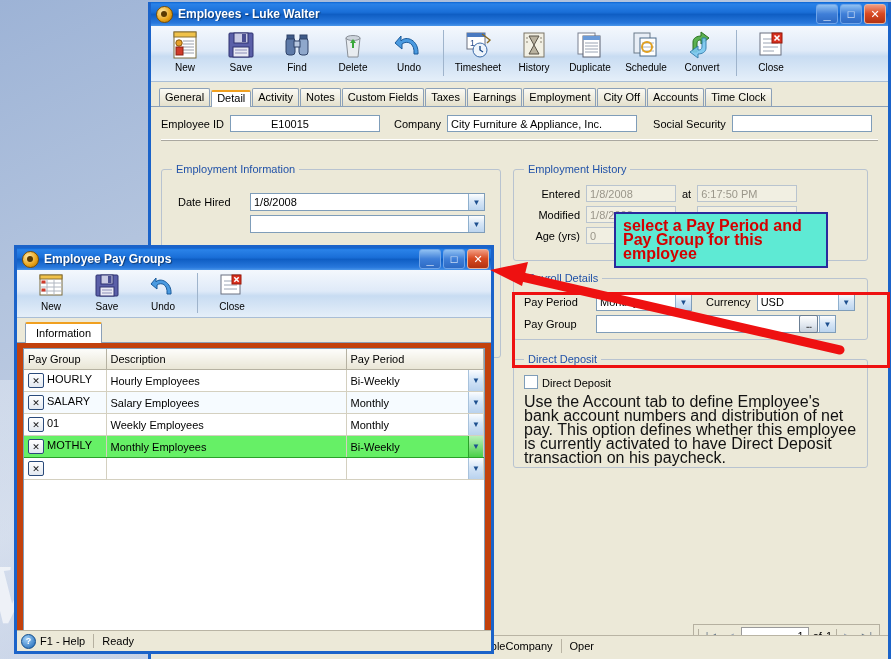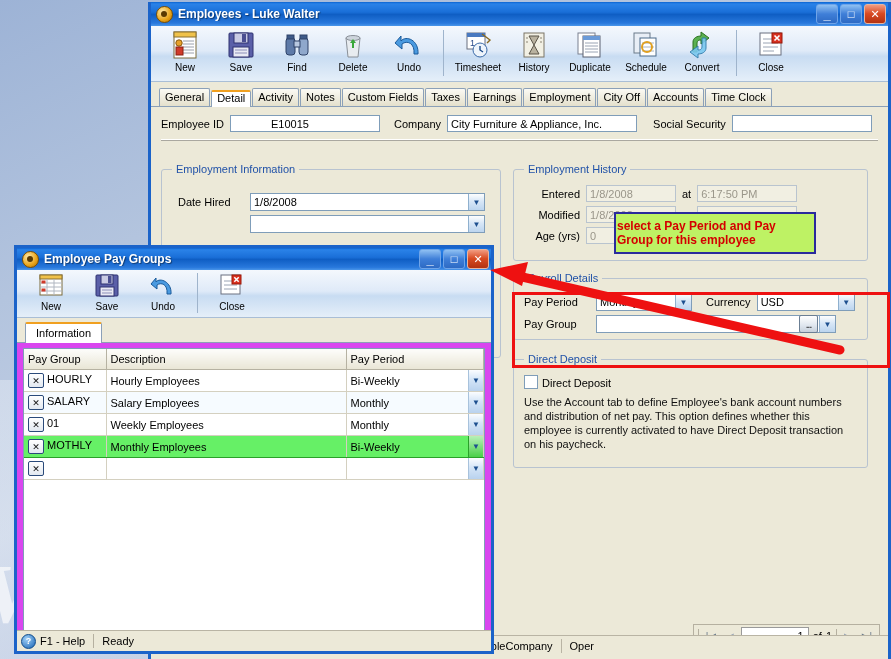--- a/index.html
+++ b/index.html
@@ -82,41 +82,41 @@
 
   .hr{height:1px;background:#aaa8a0;margin:7px 0 10px 0;border-top:1px solid #fff;}
 
   fieldset.grp{border:1px solid #b8c3d0;border-radius:3px;margin:0;padding:8px 10px 10px 10px;
      position:relative;background:transparent;}
   fieldset.grp > legend{color:#2152a8;font-size:11px;padding:0 4px;}
 
   .cols{display:flex;gap:12px;}
 
   
-  .callout{position:absolute;border:2px solid #2a2a9c;background:#bef264;color:#d40000;
-     font-weight:bold;font-size:12px;line-height:14px;padding:5px 1px;z-index:40;}
+  .callout{position:absolute;border:2px solid #2a2a9c;background:#5eead4;color:#d40000;
+     font-weight:bold;font-size:16px;line-height:14px;padding:5px 7px;z-index:40;}
   .redbox{position:absolute;border:3px solid #ee1111;z-index:35;pointer-events:none;}
   .arrowsvg{position:absolute;z-index:45;pointer-events:none;}
 
   
   .recnav{position:absolute;right:8px;bottom:24px;display:flex;align-items:center;gap:4px;
      border:1px solid #b5b0a0;background:#ece9d8;padding:2px 4px;}
   .recnav .nb{color:#9aa6b5;font-size:10px;padding:0 3px;cursor:pointer;}
   .recnav .nbk{color:#6b7b8c;}
   .recnav .rbox{border:1px solid #9a9a9a;background:#fff;width:62px;height:16px;line-height:16px;
      text-align:right;padding-right:4px;font-size:11px;}
   .vsep{width:1px;height:14px;background:#b5b0a0;}
 
   .statusbar{position:absolute;left:0;right:0;bottom:0;height:20px;background:#ece9d8;
      border-top:1px solid #b9b4a4;display:flex;align-items:center;font-size:11px;}
   .stcell{border-left:1px solid #b9b4a4;padding:0 8px;height:14px;line-height:14px;white-space:nowrap;}
   .stcell.first{border-left:none;}
 
   
-  #dlg{left:14px;top:245px;width:480px;height:409px;border:3px solid #1b63c9;background:#d946ef;}
+  #dlg{left:14px;top:245px;width:480px;height:409px;border:3px solid #1b63c9;background:#c2410c;}
   #dlg .toolbar{height:48px;padding-top:3px;}
   #dlg .tbi .ic{width:28px;height:26px;}
   .dlgbody{padding:5px 6px 0 6px;height:calc(100% - 22px - 48px - 22px);box-sizing:border-box;}
   .gridwrap{border:1px solid #7f9db9;background:#fff;height:calc(100% - 19px);box-sizing:border-box;overflow:hidden;}
   table.grid{border-collapse:collapse;width:100%;font-size:11px;table-layout:fixed;}
   table.grid th{background:linear-gradient(to bottom,#fdfdfb,#e9e6d6);border-right:1px solid #b6b2a2;
      border-bottom:1px solid #b6b2a2;text-align:left;font-weight:normal;padding:2px 4px;height:16px;}
   table.grid td{border-right:1px solid #d4d0c0;border-bottom:1px solid #d4d0c0;padding:1px 4px;height:19px;
      overflow:hidden;white-space:nowrap;}
   tr.sel td{background:#66f066;border-bottom:1px solid #2aa02a;border-top:1px solid #2aa02a;}
@@ -129,21 +129,21 @@
      display:flex;align-items:center;justify-content:center;color:#1d4f8f;font-size:8px;cursor:pointer;}
   tr.sel td.pp .cellarrow{background:linear-gradient(to bottom,#b8f0b8,#4ad04a);border-left:1px solid #2aa02a;}
   .dlgstatus{position:absolute;left:0;right:0;bottom:0;height:20px;background:#ece9d8;
      border-top:1px solid #b9b4a4;display:flex;align-items:center;font-size:11px;padding-left:4px;}
   .helpic{width:13px;height:13px;border-radius:50%;background:radial-gradient(circle at 35% 30%,#9fd0f8,#1a64b4);
      color:#fff;font-size:9px;font-weight:bold;display:flex;align-items:center;justify-content:center;
      margin-right:4px;border:1px solid #0d4a8c;}
 
   .chk{width:12px;height:12px;border:1px solid #7f9db9;background:#fff;display:inline-block;
      vertical-align:-2px;margin-right:4px;}
-  .dd-note{font-size:11px;line-height:14px;margin-top:6px;color:#111;}
+  .dd-note{font-size:16px;line-height:14px;margin-top:6px;color:#111;}
 </style>
 </head>
 <body>
 
 <div class="deskshape"></div>
 <div class="deskshape2"></div>
 <div class="wm">W</div>
 
 <div class="win" id="mainwin">
 

